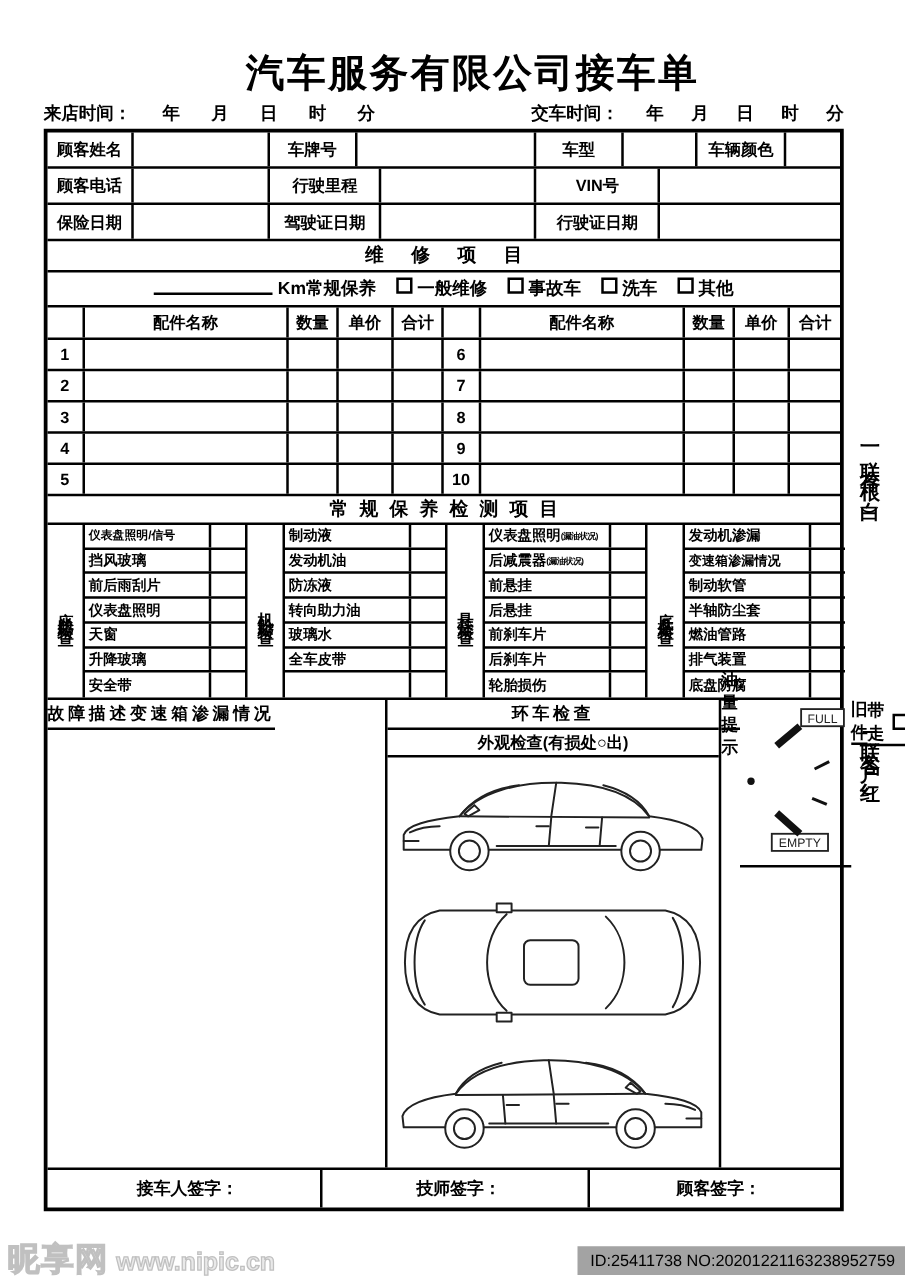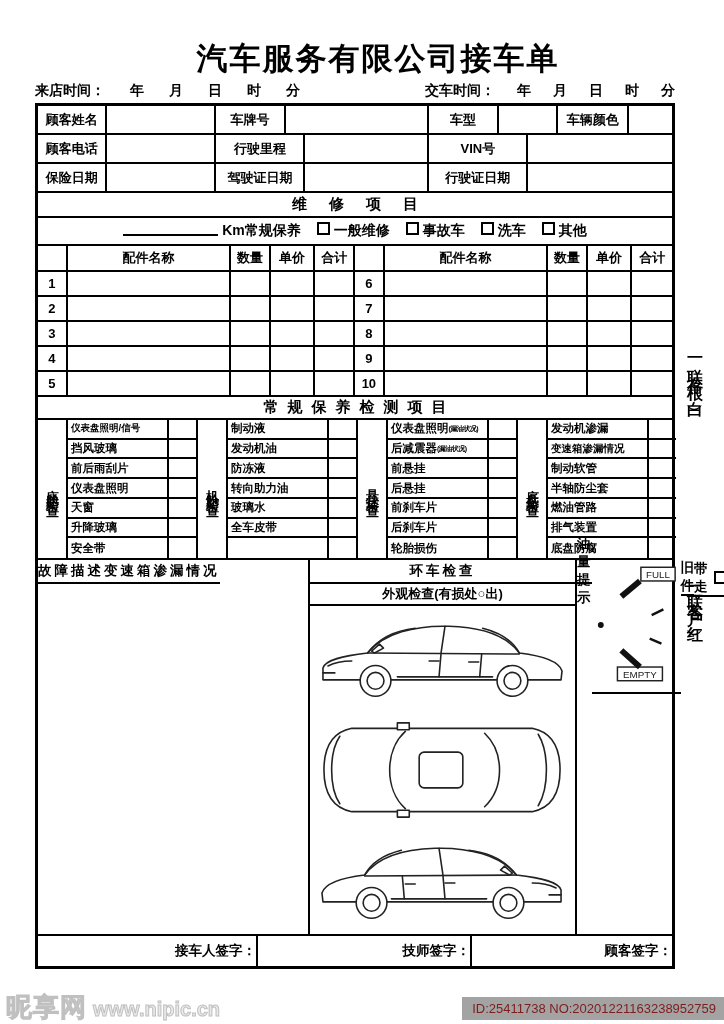--- a/index.html
+++ b/index.html
@@ -51,34 +51,34 @@
   .fault-box{height:158px;border-bottom:2px solid #000}
   .diag-box{flex:1}
   .appearance{height:22px;border-bottom:2px solid #000;display:flex;align-items:center;justify-content:center;font-size:13px;font-weight:bold}
   .cars{flex:1;display:flex;flex-direction:column;align-items:center;justify-content:space-between;padding:4px 8px}
   .gauge-cell{height:134px;border-bottom:2px solid #000;display:flex;align-items:flex-start;justify-content:center}
   .opt-row{border-bottom:2px solid #000;display:flex;align-items:center;justify-content:center;gap:6px;font-size:13.5px;font-weight:bold}
   .opt-row:last-child{border-bottom:none}
   .h36{height:36px}.h37{height:37px}
 
   .sign{height:30px}
-  .sign .c{justify-content:flex-end;padding-left:6px;font-size:13.5px}
+  .sign .c{justify-content:center;padding-left:6px;font-size:13.5px}
 
   .notes{position:absolute;top:966px;left:37px;width:660px;font-size:13.5px;font-weight:bold;line-height:18px}
   .notes .indent{padding-left:35px}
 
   .copy-tag{position:absolute;left:684px;writing-mode:vertical-rl;font-size:16px;font-weight:bold;letter-spacing:8px}
   .copy-tag.one{top:348px}
   .copy-tag.two{top:573px}
 
   .wm-left{position:absolute;left:6px;top:990px;display:flex;align-items:baseline;gap:6px;
            color:#e9e9e9;-webkit-text-stroke:1px #c0c0c0;font-weight:bold}
   .wm-site{font-size:26px;letter-spacing:1px}
   .wm-url{font-size:20px}
-  .wm-right{position:absolute;right:0;top:997px;height:23px;background:#a3a3a3;color:#7f1d1d;
+  .wm-right{position:absolute;right:0;top:997px;height:23px;background:#a3a3a3;color:#000000;
             font-size:13px;display:flex;align-items:center;padding:0 8px 0 10px}
 
   svg{display:block}
   .sketch{stroke:#222;fill:none;stroke-width:1.6;stroke-linecap:round;stroke-linejoin:round}
   .sketch .fillw{fill:#fff}
 </style>
 </head>
 <body>
 
 <div class="page">

